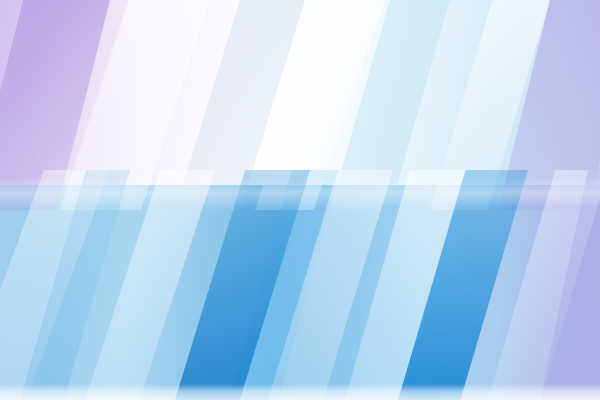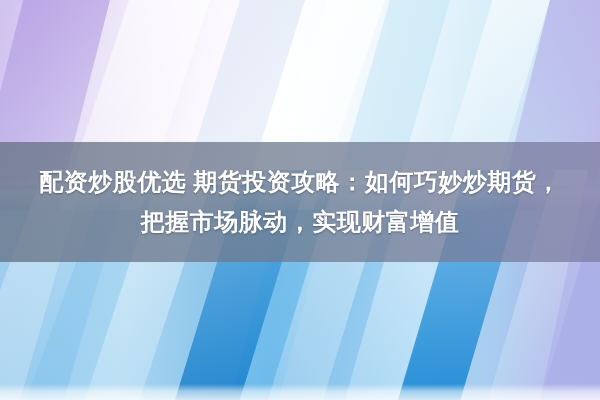--- a/index.html
+++ b/index.html
@@ -141,21 +141,17 @@
     <div class="tri l3"></div>
     <div class="tri l4"></div>
     <div class="tri l5"></div>
     <div class="tri l6"></div>
     <div class="tri l7"></div>
     <div class="tri l8"></div>
 
     <div class="seam"></div>
   </div>
 
-  <div class="band">
-    <div class="headline">配资炒股优选 期货投资攻略：如何巧妙炒期货，</div>
-    <div class="headline l2line">把握市场脉动，实现财富增值</div>
-  </div>
 
   <div class="bottom-strip"></div>
   <div class="watermark"></div>
 
 </div>
 
 </body></html>

